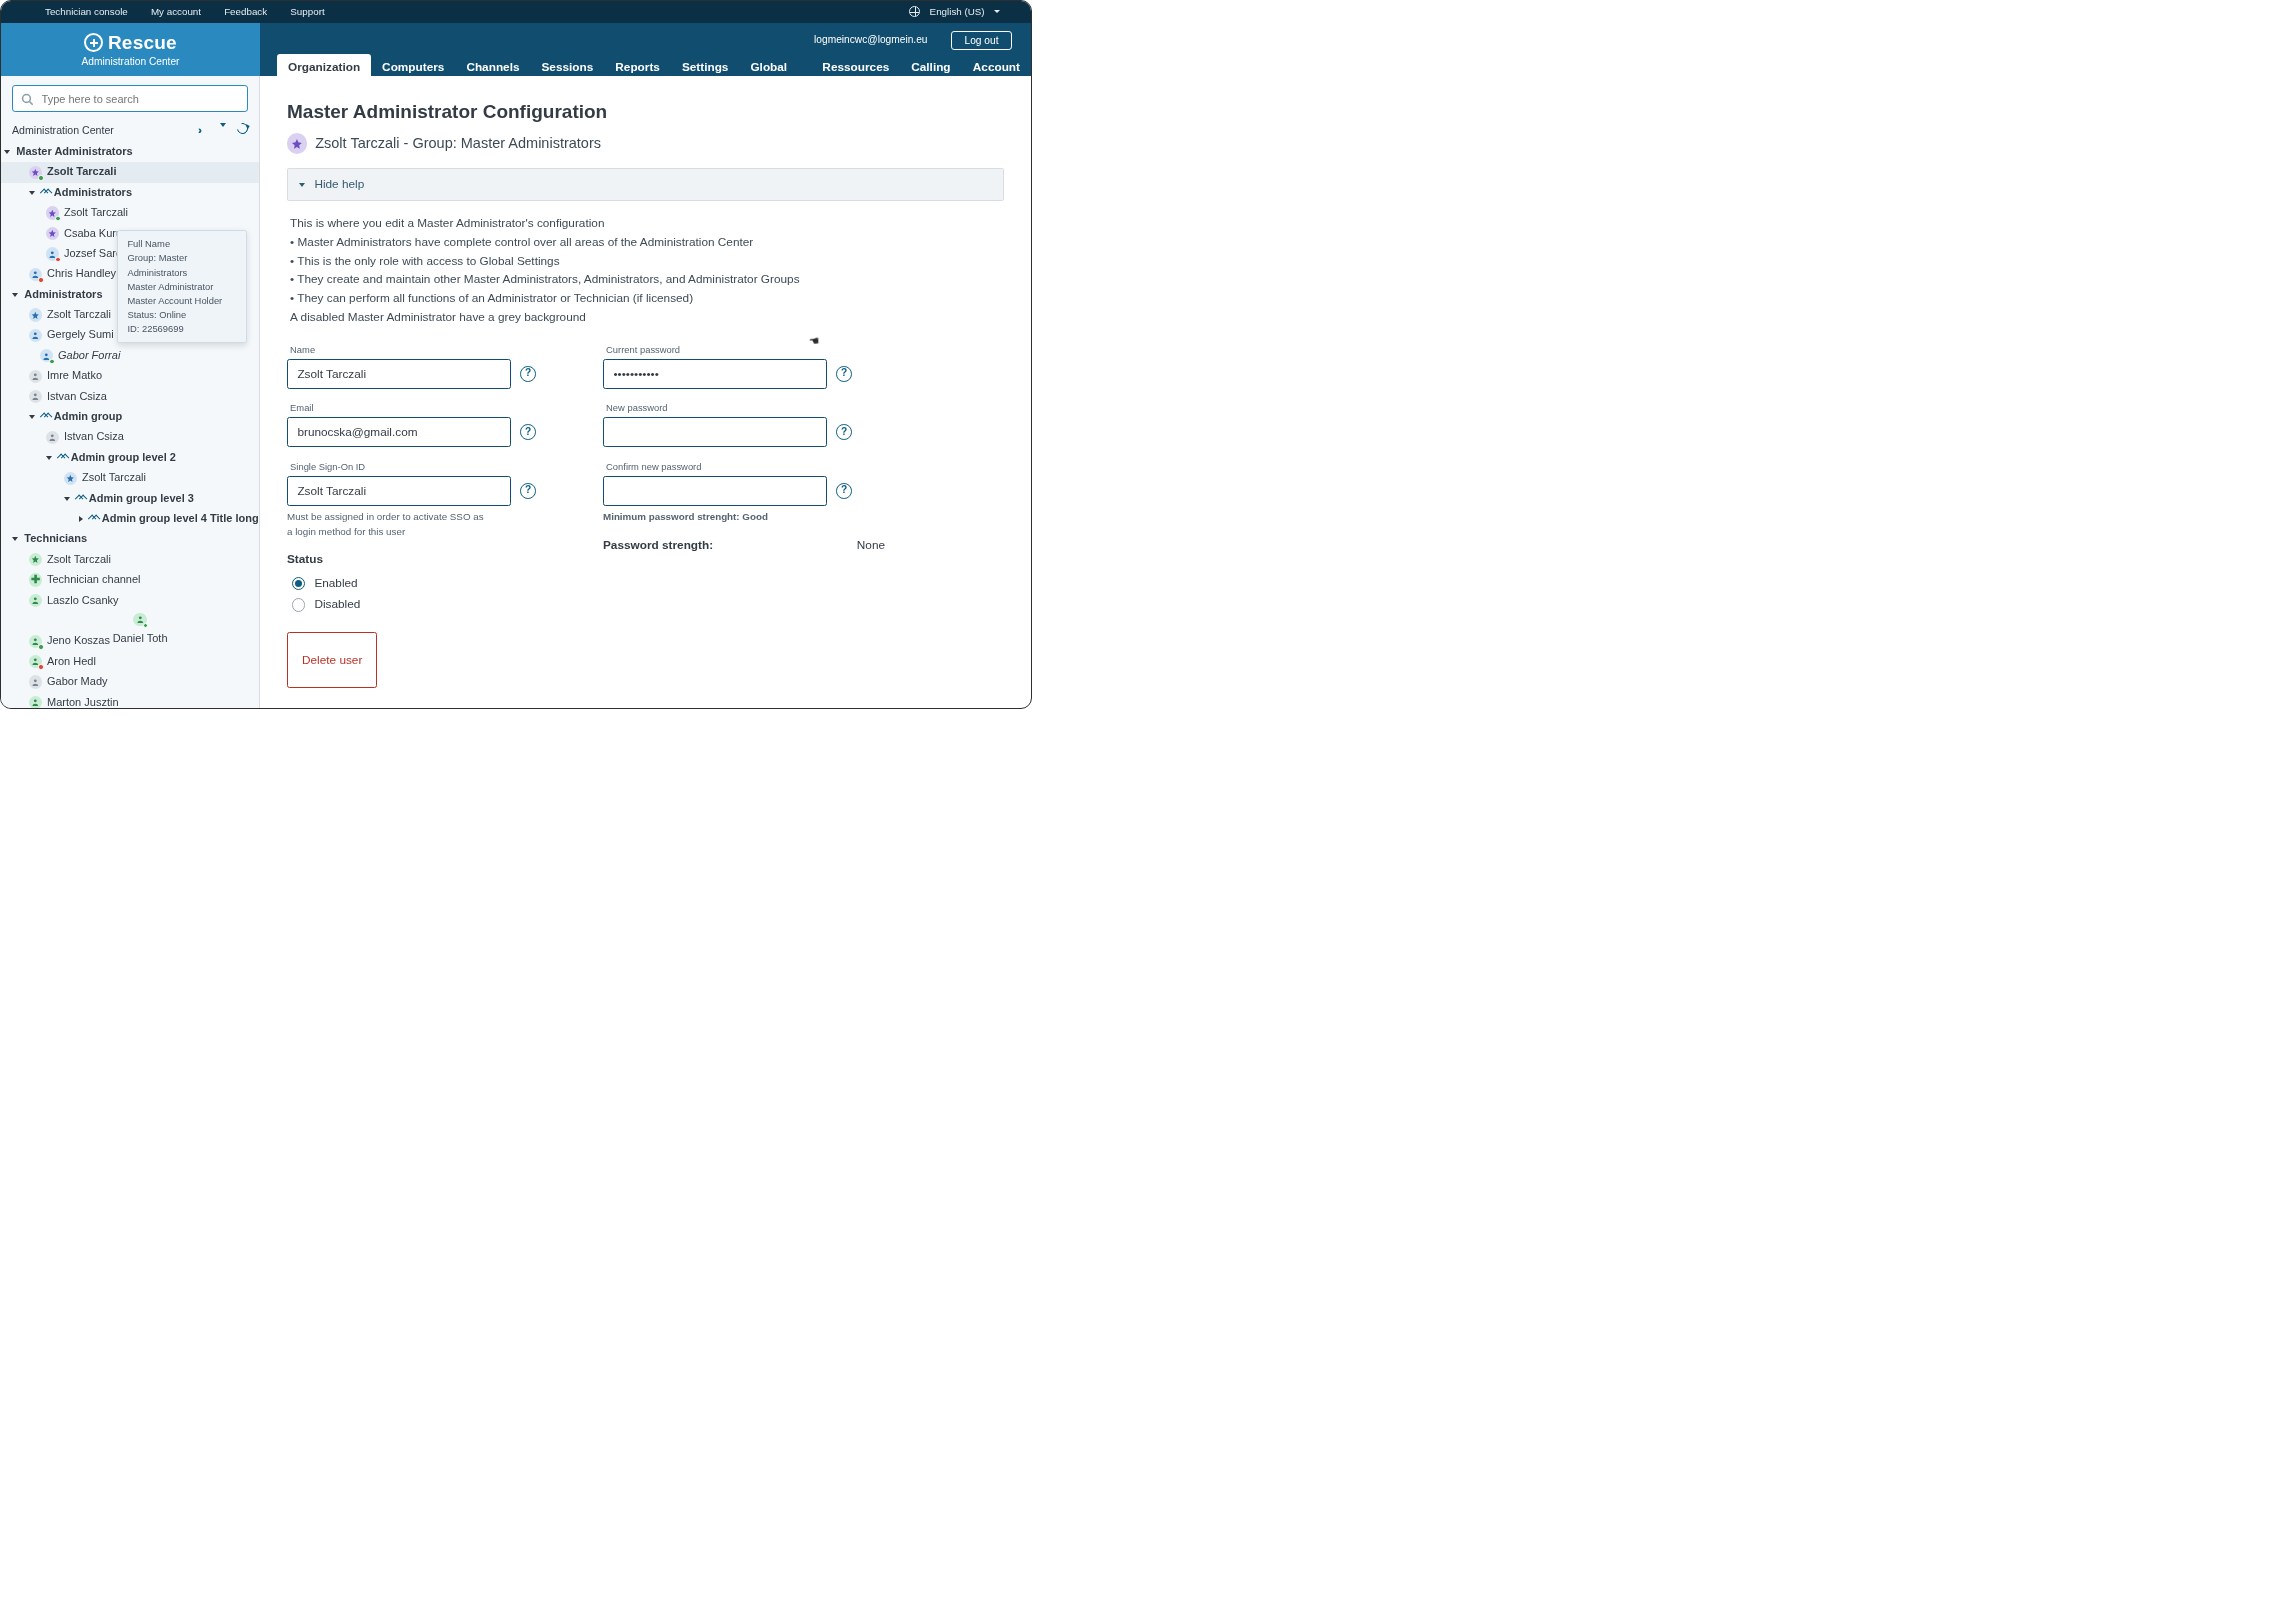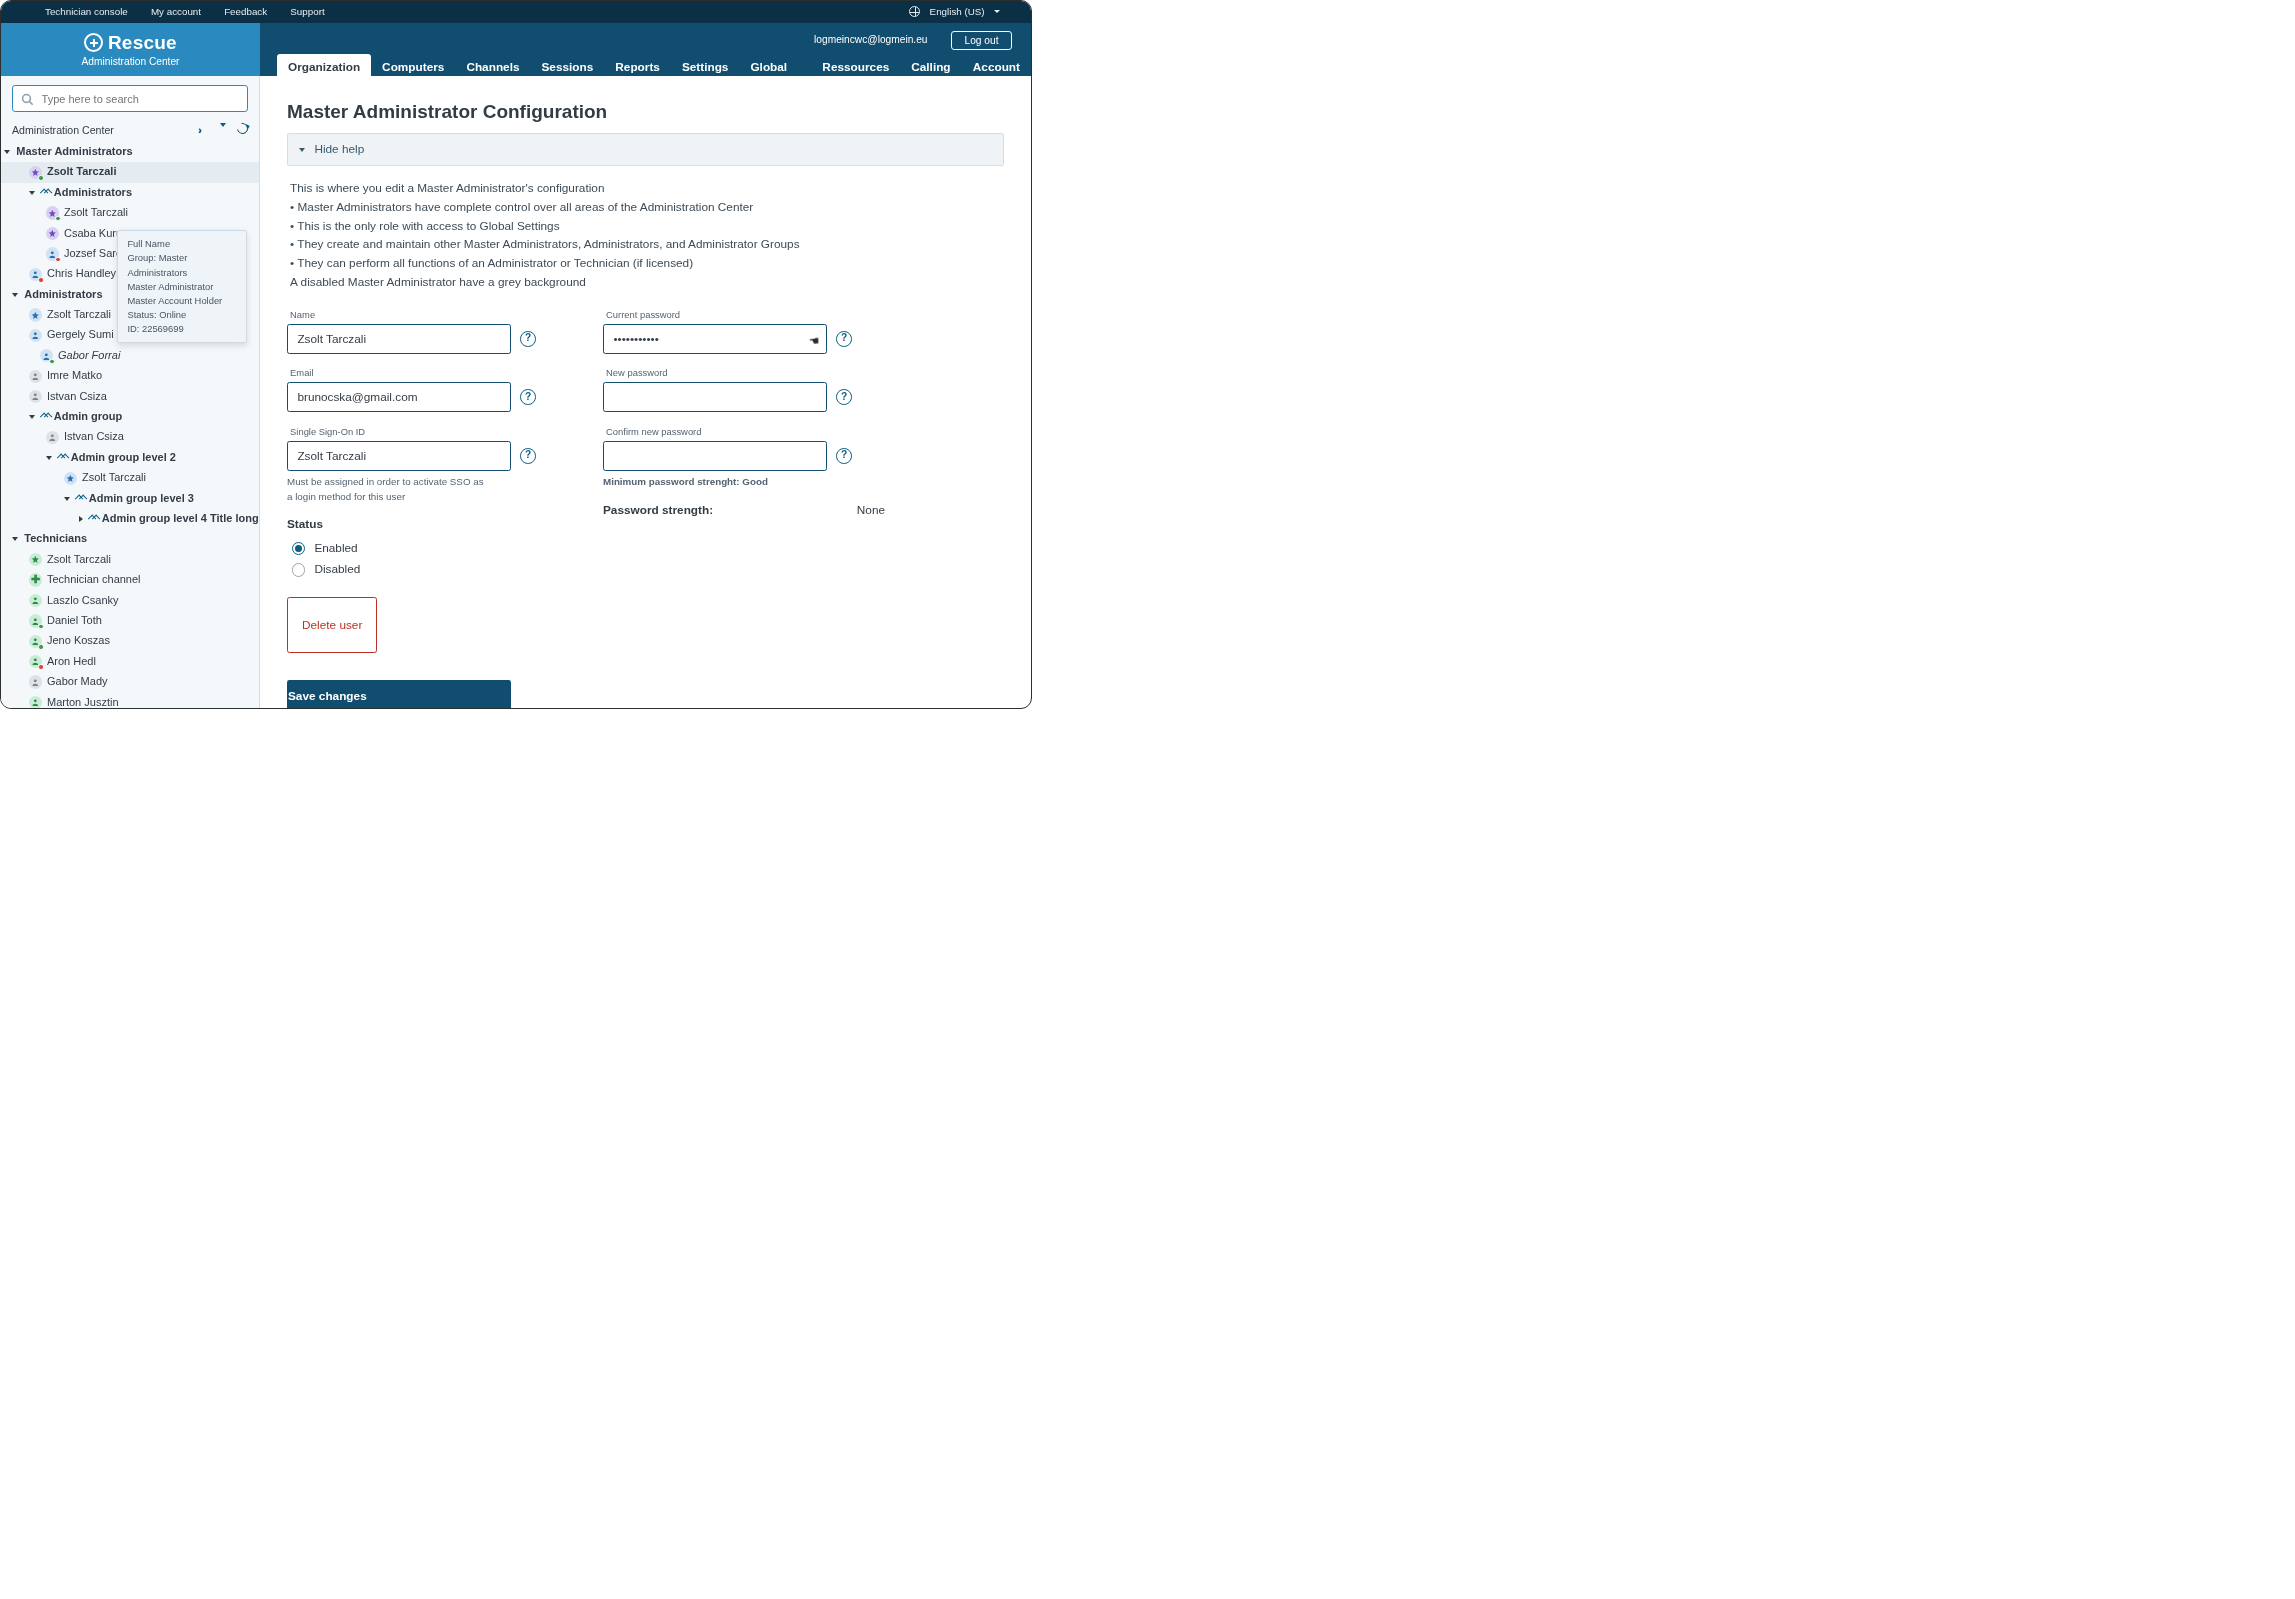--- a/index.html
+++ b/index.html
@@ -489,21 +489,21 @@
         </div>
       <div class="tree-row" style="padding-left:28px;">
           <span class="ic user green">
             <svg width="8.6" height="8.6" viewBox="0 0 24 24" fill="currentColor">
               <circle cx="12" cy="8" r="4"></circle>
               <path d="M4 22c0-4 4-6 8-6s8 2 8 6"></path>
             </svg>
           </span>
           <span>Laszlo Csanky</span>
         </div>
-      <div class="tree-row" style="padding-left:28px;">
+      <div class="tree-row" style="padding-left:28px;flex-direction:column;">
           <span class="ic user green">
             <svg width="8.6" height="8.6" viewBox="0 0 24 24" fill="currentColor">
               <circle cx="12" cy="8" r="4"></circle>
               <path d="M4 22c0-4 4-6 8-6s8 2 8 6"></path>
             </svg>
             <span class="dot green"></span>
           </span>
           <span>Daniel Toth</span>
         </div>
       <div class="tree-row" style="padding-left:28px;">
@@ -552,20 +552,28 @@
       <div>Group: Master Administrators</div>
       <div>Master Administrator</div>
       <div>Master Account Holder</div>
       <div>Status: Online</div>
       <div>ID: 22569699</div>
     </div>
   </div>
 
   <div class="content">
     <h1>Master Administrator Configuration</h1>
+    <div class="subtitle">
+      <span class="ic star">
+          <svg width="11.8" height="11.8" viewBox="0 0 24 24" fill="currentColor">
+            <path d="M12 2l2.9 6.9L22 10l-5.5 4.7L18 22l-6-3.5L6 22l1.5-7.3L2 10l7.1-1.1z"></path>
+          </svg>
+        </span>
+      <span>Zsolt Tarczali - Group: Master Administrators</span>
+    </div>
 
     <div class="help-panel">
       <span class="caret"></span>
       <span>Hide help</span>
     </div>
 
     <div class="help-text">
       <p>This is where you edit a Master Administrator's configuration</p>
       <p class="bullet">Master Administrators have complete control over all areas of the Administration Center</p>
       <p class="bullet">This is the only role with access to Global Settings</p>

